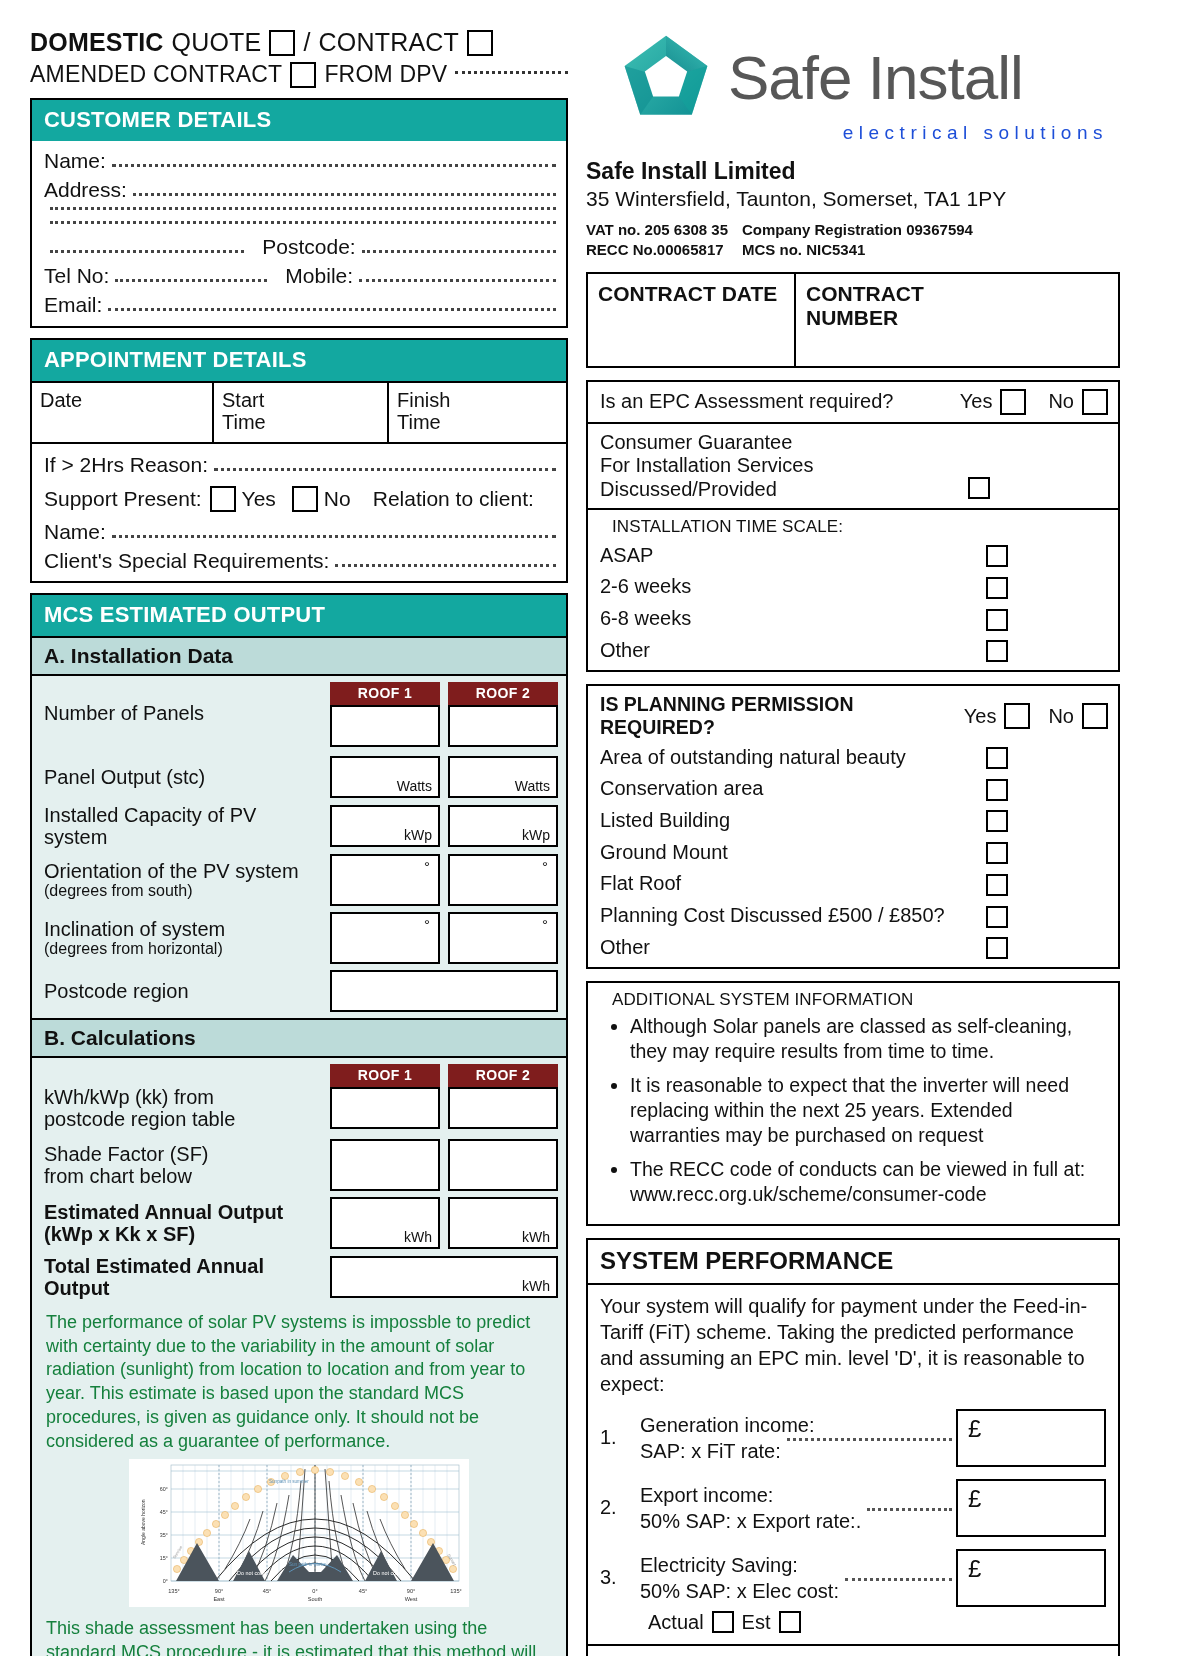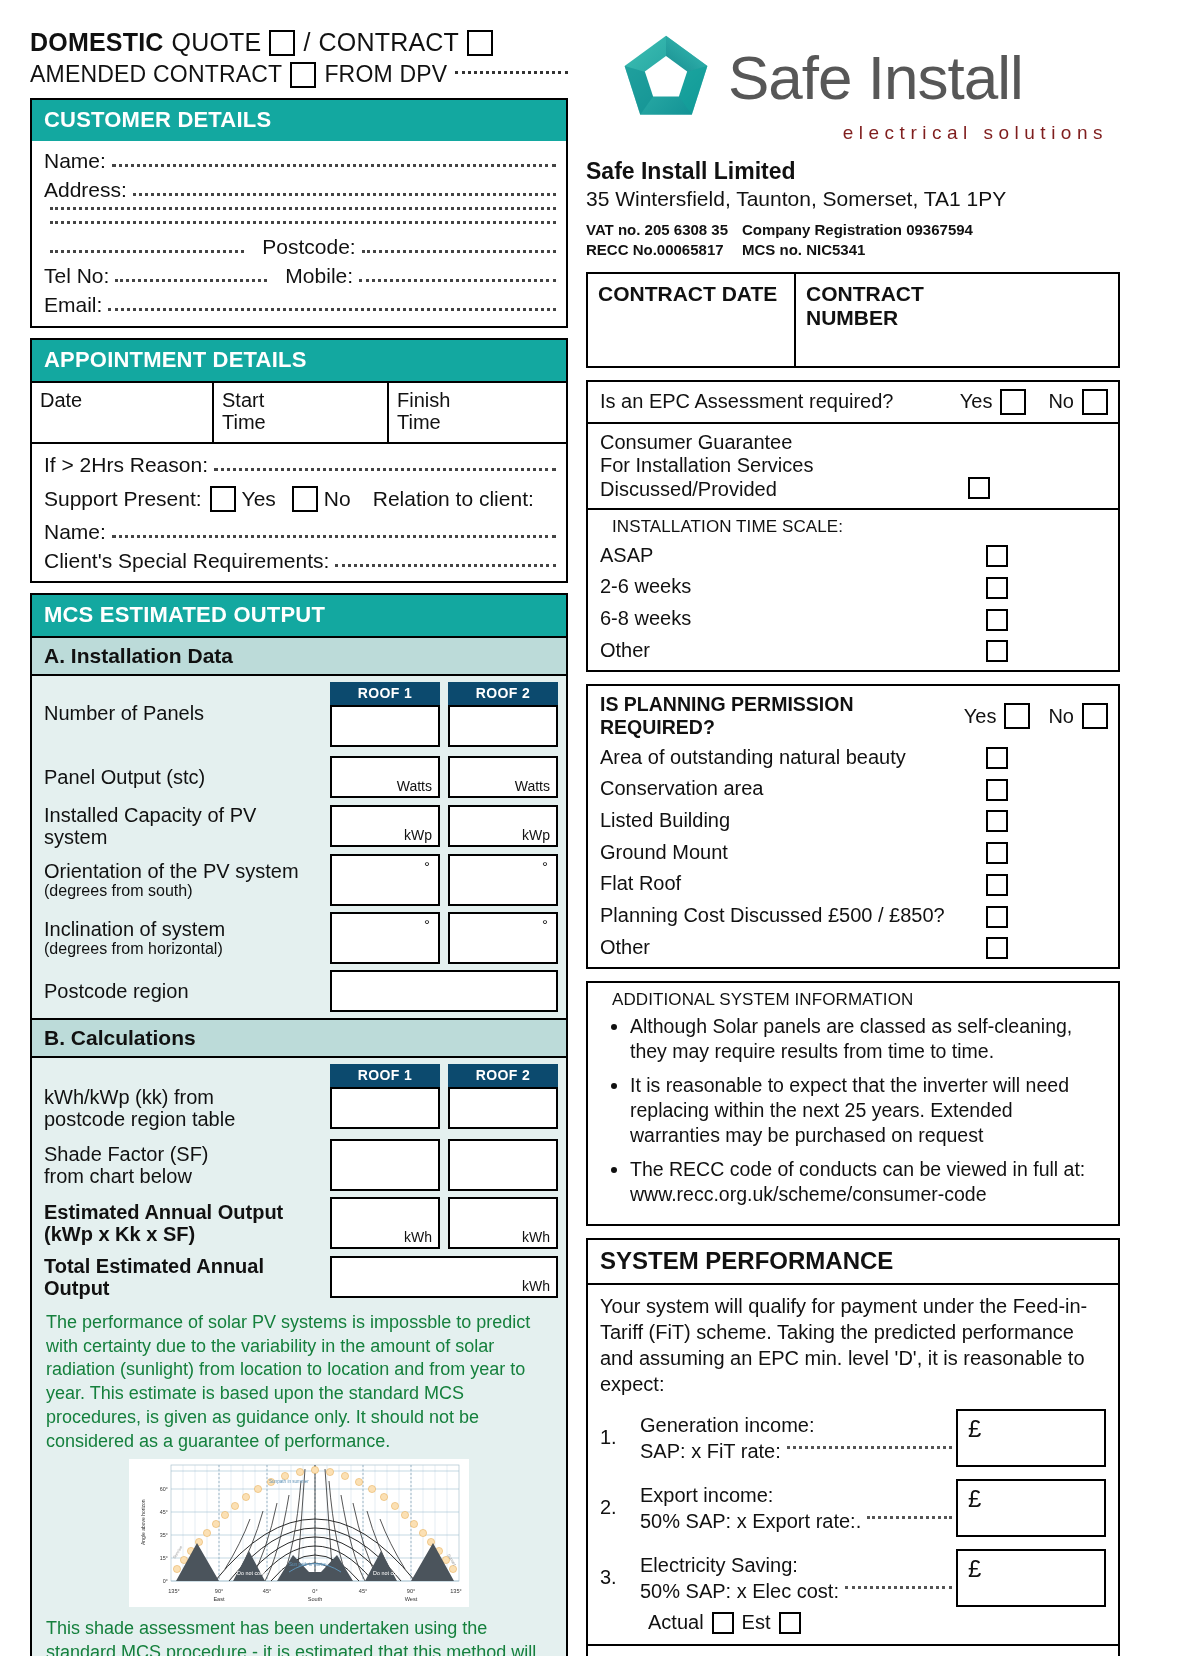--- a/index.html
+++ b/index.html
@@ -43,36 +43,36 @@
   .mcs-row { display:flex; align-items:center; background:#e4f0ef; padding:3px 8px 3px 12px; min-height:46px; }
   .mcs-row .rlbl { flex:1; font-size:20px; line-height:1.1; }
   .mcs-row .rlbl small { font-size:16px; display:block; }
   .mcs-row .rlbl.b { font-weight:bold; }
   .cell { width:110px; height:42px; border:2.2px solid #000; background:#fff; margin-left:8px;
           position:relative; }
   .cell .unit { position:absolute; right:6px; bottom:2px; font-size:14px; }
   .cell .deg { position:absolute; right:8px; top:2px; font-size:15px; }
   .cell.wide { width:228px; }
   .hdrcell { width:110px; margin-left:8px; }
-  .hdrcell .hl { background:#0c4a6e; color:#fff; font-size:14px; font-weight:bold; text-align:center; padding:3px 0 4px 0; letter-spacing:.4px; }
+  .hdrcell .hl { background:#7f1d1d; color:#fff; font-size:14px; font-weight:bold; text-align:center; padding:3px 0 4px 0; letter-spacing:.4px; }
   .hdrcell .bx { height:42px; border:2.2px solid #000; background:#fff; }
   .mcs-row.hdr { align-items:flex-start; padding-top:6px; padding-bottom:6px; }
   .mcs-row.hdr .rlbl { padding-top:20px; }
 
   .finetext { background:#e4f0ef; font-size:18px; line-height:1.32; padding:6px 12px 4px 14px; color:#15803d;}
   .chartwrap { background:#e4f0ef; padding:2px 0 4px 0; display:flex; justify-content:center; }
   .chartbox { background:#fff; width:340px; height:148px; position:relative; overflow:hidden;}
   .optrow { background:#e4f0ef; display:flex; align-items:center; font-size:24px; font-weight:bold; padding:7px 14px 9px 14px; gap:10px;}
   .optrow .sp { flex:1; }
 
   
   .logo-wrap { display:flex; align-items:center; gap:16px; padding-left:34px; }
   .logo-mark { width:92px; height:92px; position:relative; flex:0 0 92px;}
   .logo-text { font-size:62px; color:#575757; letter-spacing:-1px; line-height:.98; font-weight:normal;}
-  .logo-sub { text-align:right; color:#7f1d1d; font-size:19px; letter-spacing:5.5px; margin-top:-2px; padding-right:12px;}
+  .logo-sub { text-align:right; color:#1d4ed8; font-size:19px; letter-spacing:5.5px; margin-top:-2px; padding-right:12px;}
 
   .co-name { font-weight:bold; font-size:23px; margin-top:14px; }
   .co-addr { font-size:21px; margin-top:2px; }
   .co-reg { font-size:15px; font-weight:bold; margin-top:9px; line-height:1.32; display:flex; gap:8px;}
   .co-reg .c1 { width:148px; }
 
   .rpanel { border:2.4px solid #000; margin-top:12px; }
   .contract-row { display:flex; height:92px; }
   .contract-row .c1 { width:208px; border-right:2.4px solid #000; font-weight:bold; font-size:21px; padding:8px 10px; }
   .contract-row .c2 { flex:1; font-weight:bold; font-size:21px; padding:8px 10px; line-height:1.16; }
@@ -88,24 +88,24 @@
 
   .bullets { font-size:19.5px; line-height:1.28; padding:2px 12px 8px 12px; }
   .bullets li { margin-bottom:9px; }
   ul.bl { margin:0; padding-left:30px; }
 
   .perf-h { font-weight:bold; font-size:24px; padding:7px 12px 8px 12px; border-bottom:2.4px solid #000;}
   .perf-intro { font-size:20px; line-height:1.3; padding:8px 12px 6px 12px; }
   .perf-item { display:flex; align-items:center; padding:6px 12px 6px 12px; gap:4px;}
   .perf-item .num { width:36px; font-size:20px; }
   .perf-item .txt { flex:1; font-size:20px; line-height:1.3; }
-  .perf-item .txt .l2 { display:flex; align-items:center; }
+  .perf-item .txt .l2 { display:flex; align-items:flex-start; }
   .perf-item .txt .l2 .dd { border-bottom:3px dotted #555; margin:0 0 6px 6px; }
   .money { width:150px; height:58px; border:2.4px solid #000; font-size:24px; padding:4px 0 0 10px; flex:0 0 150px;}
-  .actual-row { display:flex; align-items:flex-end; gap:8px; font-size:20px; padding:2px 12px 10px 60px; }
+  .actual-row { display:flex; align-items:flex-start; gap:8px; font-size:20px; padding:2px 12px 10px 60px; }
   .total-row { display:flex; align-items:center; padding:10px 12px 10px 12px; gap:10px; border-top:2.4px solid #000;}
 </style>
 </head>
 <body>
 
 <div class="page">
 
   <div class="col-left">
 
     <div class="qc-line">

